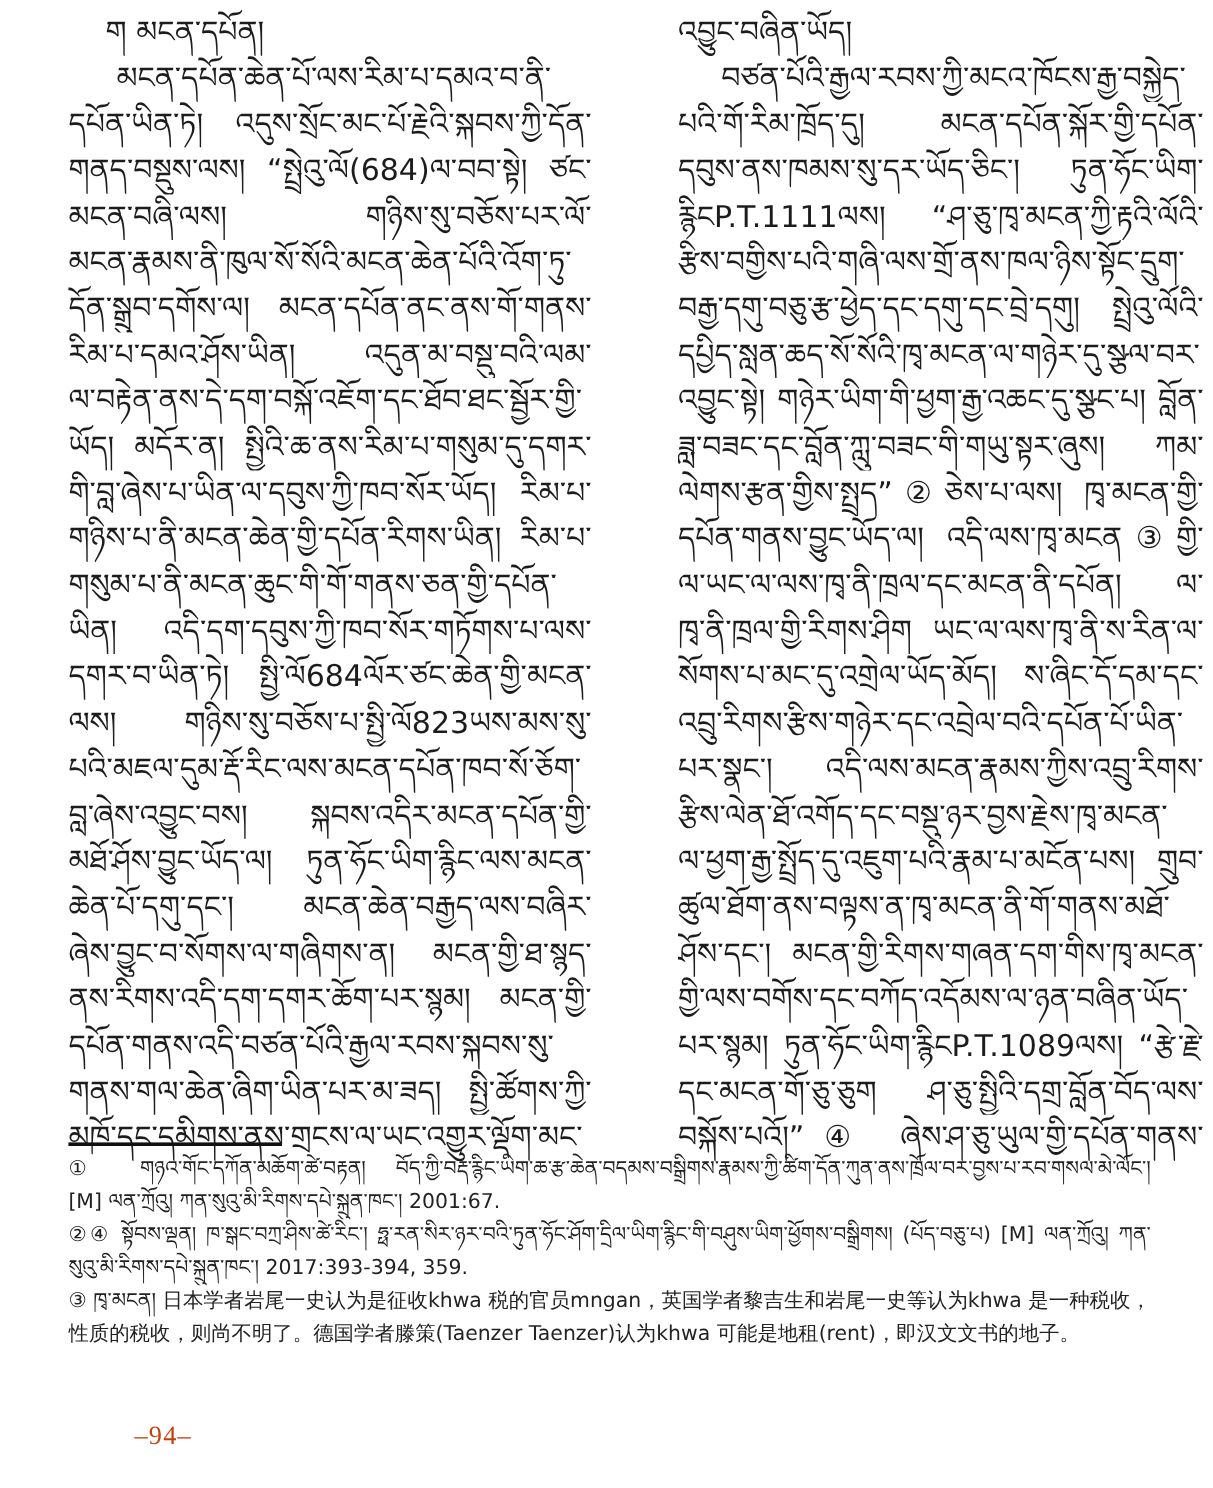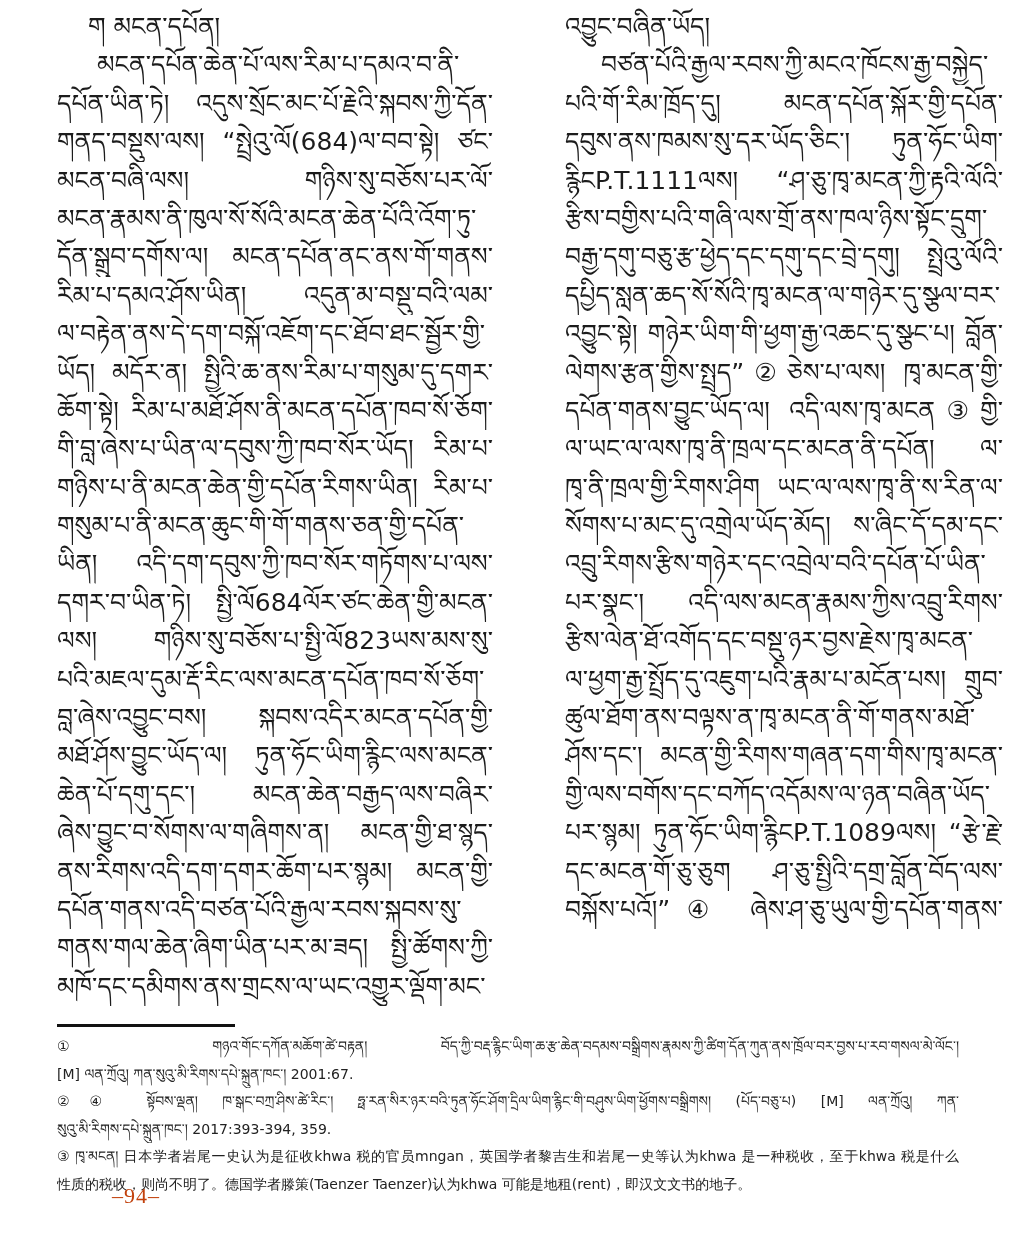--- a/index.html
+++ b/index.html
@@ -19,22 +19,22 @@
     font-size:25px;
     white-space:nowrap;
     letter-spacing:0;
   }
   .just{text-align:justify;text-align-last:justify;white-space:normal;overflow:hidden;}
   .title-indent{padding-left:31px;}
   .head-indent{padding-left:35px;}
   .lines-first-indent > div:first-child{text-indent:40px;}
   .lines-first-indent-r > div:first-child{text-indent:36px;}
   .footnotes{
-    position:absolute;left:57px;top:1024px;width:902px;
-    font-size:14px;color:#222;
+    position:absolute;left:57px;top:952px;width:902px;
+    font-size:17px;color:#222;
   }
   .fn-rule{width:178px;height:3px;background:#111;margin-bottom:6px;}
   .fn-line{
     line-height:27.5px;height:27.5px;
     white-space:nowrap;overflow:hidden;
   }
   .fn-full{text-align:justify;text-align-last:justify;white-space:normal;}
   .page-number{
     position:absolute;left:112px;top:1183px;
     font-family:"Liberation Serif",serif;
@@ -51,21 +51,20 @@
     <div class="lines-first-indent">
         <div class="t-line just">མངན་དཔོན་ཆེན་པོ་ལས་རིམ་པ་དམའ་བ་ནི་མངན་</div>
         <div class="t-line just">དཔོན་ཡིན་ཏེ། འདུས་སྲོང་མང་པོ་རྗེའི་སྐབས་ཀྱི་དོན་ཆེན་</div>
         <div class="t-line just">གནད་བསྡུས་ལས། “སྤྲེའུ་ལོ(684)ལ་བབ་སྟེ། ཙང་ཆེན་གྱི་</div>
         <div class="t-line just">མངན་བཞི་ལས། གཉིས་སུ་བཅོས་པར་ལོ་གཅིག”①ཅེས་</div>
         <div class="t-line just">མངན་རྣམས་ནི་ཁུལ་སོ་སོའི་མངན་ཆེན་པོའི་འོག་ཏུ་ལས་</div>
         <div class="t-line just">དོན་སྒྲུབ་དགོས་ལ། མངན་དཔོན་ནང་ནས་གོ་གནས་</div>
         <div class="t-line just">རིམ་པ་དམའ་ཤོས་ཡིན། འདུན་མ་བསྡུ་བའི་ལམ་ལུགས་</div>
         <div class="t-line just">ལ་བརྟེན་ནས་དེ་དག་བསྐོ་འཇོག་དང་ཐོབ་ཐང་སྦྱོར་གྱི་</div>
         <div class="t-line just">ཡོད། མདོར་ན། སྤྱིའི་ཆ་ནས་རིམ་པ་གསུམ་དུ་དགར་</div>
-        <div class="t-line just">ཆོག་སྟེ། རིམ་པ་མཐོ་ཤོས་ནི་མངན་དཔོན་ཁབ་སོ་ཅོག་</div>
         <div class="t-line just">གི་བླ་ཞེས་པ་ཡིན་ལ་དབུས་ཀྱི་ཁབ་སོར་ཡོད། རིམ་པ་</div>
         <div class="t-line just">གཉིས་པ་ནི་མངན་ཆེན་གྱི་དཔོན་རིགས་ཡིན། རིམ་པ་</div>
         <div class="t-line just">གསུམ་པ་ནི་མངན་ཆུང་གི་གོ་གནས་ཅན་གྱི་དཔོན་རིགས་</div>
         <div class="t-line just">ཡིན། འདི་དག་དབུས་ཀྱི་ཁབ་སོར་གཏོགས་པ་ལས་རིགས་</div>
         <div class="t-line just">དགར་བ་ཡིན་ཏེ། སྤྱི་ལོ684ལོར་ཙང་ཆེན་གྱི་མངན་བཞི་</div>
         <div class="t-line just">ལས། གཉིས་སུ་བཅོས་པ་སྤྱི་ལོ823ཡས་མས་སུ་བཞེངས་</div>
         <div class="t-line just">པའི་མཇལ་དུམ་རྡོ་རིང་ལས་མངན་དཔོན་ཁབ་སོ་ཅོག་གི་</div>
         <div class="t-line just">བླ་ཞེས་འབྱུང་བས། སྐབས་འདིར་མངན་དཔོན་གྱི་རིགས་</div>
         <div class="t-line just">མཐོ་ཤོས་བྱུང་ཡོད་ལ། ཏུན་ཧོང་ཡིག་རྙིང་ལས་མངན་</div>
         <div class="t-line just">ཆེན་པོ་དགུ་དང་། མངན་ཆེན་བརྒྱད་ལས་བཞིར་བཅོས་</div>
@@ -81,20 +80,21 @@
     <div class="t-line">འབྱུང་བཞིན་ཡོད།</div>
     <div class="lines-first-indent-r">
         <div class="t-line just">བཙན་པོའི་རྒྱལ་རབས་ཀྱི་མངའ་ཁོངས་རྒྱ་བསྐྱེད་</div>
         <div class="t-line just">པའི་གོ་རིམ་ཁྲོད་དུ། མངན་དཔོན་སྐོར་གྱི་དཔོན་གནས་</div>
         <div class="t-line just">དབུས་ནས་ཁམས་སུ་དར་ཡོད་ཅིང་། ཏུན་ཧོང་ཡིག་</div>
         <div class="t-line just">རྙིངP.T.1111ལས། “ཤ་ཅུ་ཁྭ་མངན་ཀྱི་རྟའི་ལོའི་དཔྱིད་</div>
         <div class="t-line just">རྩིས་བགྱིས་པའི་གཞི་ལས་གྲོ་ནས་ཁལ་ཉིས་སྟོང་དྲུག་</div>
         <div class="t-line just">བརྒྱ་དགུ་བཅུ་རྩ་ཕྱེད་དང་དགུ་དང་བྲེ་དགུ། སྤྲེའུ་ལོའི་</div>
         <div class="t-line just">དཔྱིད་སླན་ཆད་སོ་སོའི་ཁྭ་མངན་ལ་གཉེར་དུ་སྩལ་བར་</div>
         <div class="t-line just">འབྱུང་སྟེ། གཉེར་ཡིག་གི་ཕྱག་རྒྱ་འཆང་དུ་སྩང་པ། བློན་</div>
+        <div class="t-line just">ཟླ་བཟང་དང་བློན་ཀླུ་བཟང་གི་གཡུ་སྟར་ཞུས། ཀམ་</div>
         <div class="t-line just">ལེགས་རྩན་གྱིས་སྤྲད”②ཅེས་པ་ལས། ཁྭ་མངན་གྱི་</div>
         <div class="t-line just">དཔོན་གནས་བྱུང་ཡོད་ལ། འདི་ལས་ཁྭ་མངན③གྱི་སྐོར་</div>
         <div class="t-line just">ལ་ཡང་ལ་ལས་ཁྭ་ནི་ཁྲལ་དང་མངན་ནི་དཔོན། ལ་ལས་</div>
         <div class="t-line just">ཁྭ་ནི་ཁྲལ་གྱི་རིགས་ཤིག ཡང་ལ་ལས་ཁྭ་ནི་ས་རིན་ལ་</div>
         <div class="t-line just">སོགས་པ་མང་དུ་འགྲེལ་ཡོད་མོད། ས་ཞིང་དོ་དམ་དང་</div>
         <div class="t-line just">འབྲུ་རིགས་རྩིས་གཉེར་དང་འབྲེལ་བའི་དཔོན་པོ་ཡིན་</div>
         <div class="t-line just">པར་སྣང་། འདི་ལས་མངན་རྣམས་ཀྱིས་འབྲུ་རིགས་</div>
         <div class="t-line just">རྩིས་ལེན་ཐོ་འགོད་དང་བསྡུ་ཉར་བྱས་རྗེས་ཁྭ་མངན་</div>
         <div class="t-line just">ལ་ཕྱག་རྒྱ་སྤྲོད་དུ་འཇུག་པའི་རྣམ་པ་མངོན་པས། གྲུབ་</div>
         <div class="t-line just">ཚུལ་ཐོག་ནས་བལྟས་ན་ཁྭ་མངན་ནི་གོ་གནས་མཐོ་</div>

